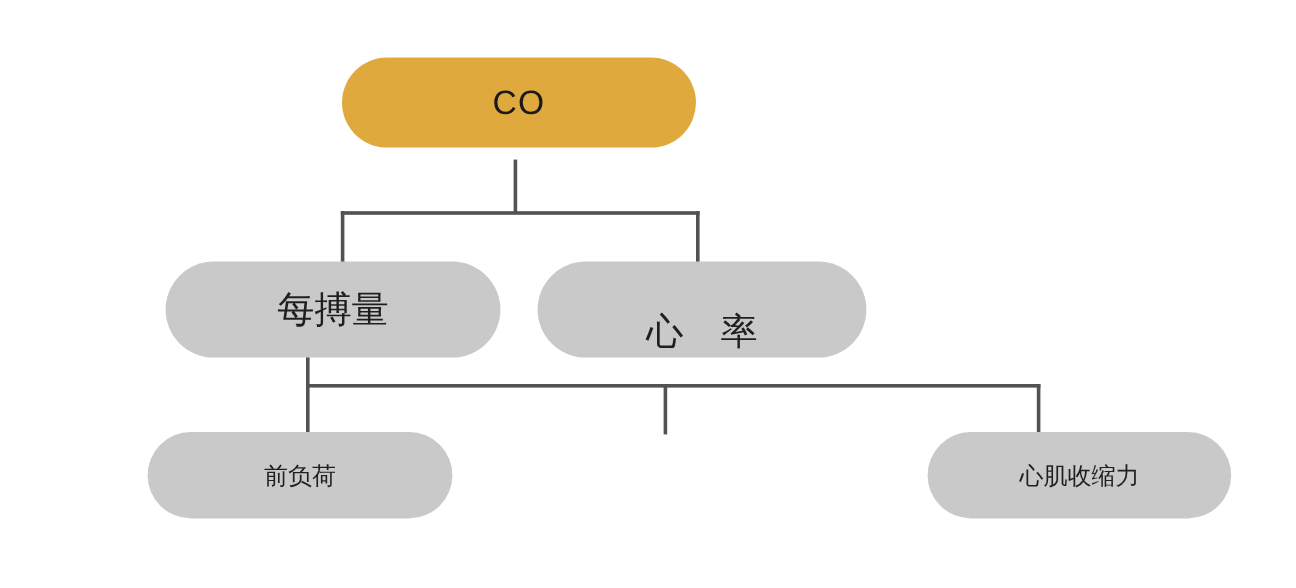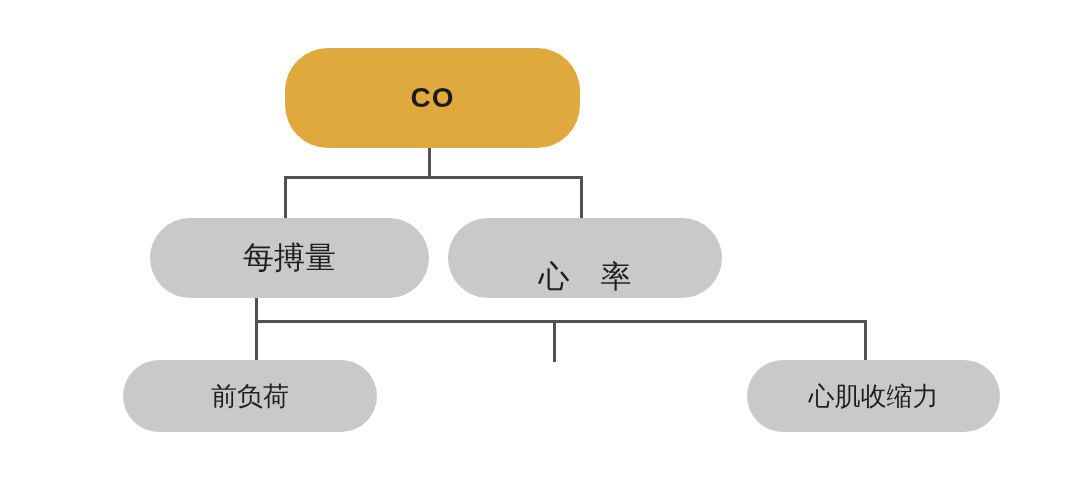--- a/index.html
+++ b/index.html
@@ -14,41 +14,40 @@
   .node {
     position: absolute;
     display: flex;
     align-items: center;
     justify-content: center;
     box-sizing: border-box;
     color: #1f1f1f;
     white-space: nowrap;
   }
   .node-root {
-    left: 285px; top: 48px; width: 295px; height: 100px;
+    left: 285px; top: 48px; width: 295px; height: 75px;
     background: #E0A93E;
     border-radius: 43px;
     font-size: 28px;
     letter-spacing: 1px;
     color: #1a1a1a;
-    font-weight: bold;
   }
   .node-gray {
     background: #C9C9C9;
     border-radius: 40px;
     font-family: "Liberation Serif", "DejaVu Serif", serif;
     font-size: 31px;
   }
   .node-l2 { top: 218px; height: 80px; }
-  .node-l3 { top: 360px; height: 72px; border-radius: 36px; font-size: 26px; }
-  #node-stroke-volume { left: 150px; width: 279px; align-items: center; }
+  .node-l3 { top: 360px; height: 72px; border-radius: 36px; font-size: 20px; }
+  #node-stroke-volume { left: 138px; width: 279px; align-items: center; }
   #node-heart-rate    { left: 448px; width: 274px; align-items: flex-end; }
   #node-preload       { left: 123px; width: 254px; }
   #node-afterload     { left: 445px; width: 252px; }
-  #node-contractility { left: 747px; width: 253px; }
+  #node-contractility { left: 773px; width: 253px; }
   .line {
     position: absolute;
     background: #525254;
   }
   
   .v-co        { left: 428px; top: 133px; width: 3px; height: 45px; }
   .h-upper     { left: 284px; top: 176px; width: 299px; height: 3px; }
   .v-sv-drop   { left: 284px; top: 176px; width: 3px; height: 44px; }
   .v-hr-drop   { left: 580px; top: 176px; width: 3px; height: 44px; }
   

